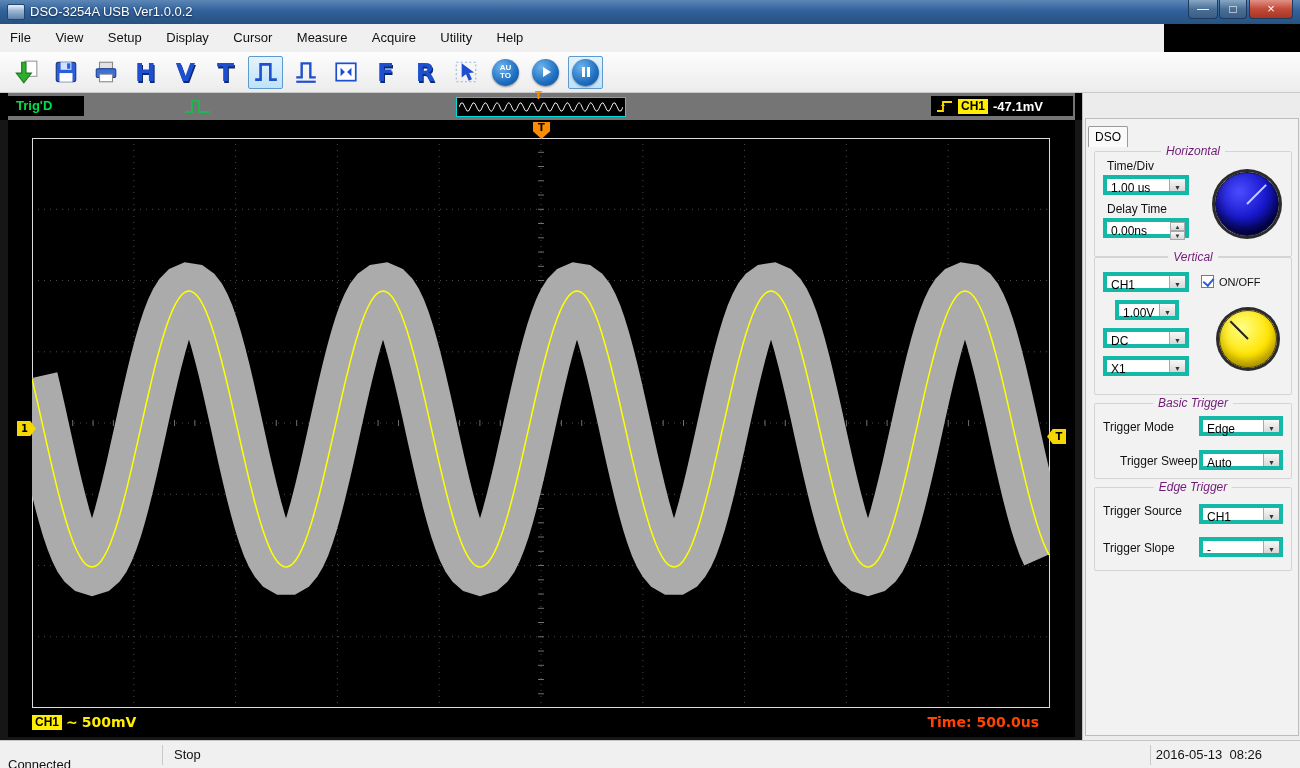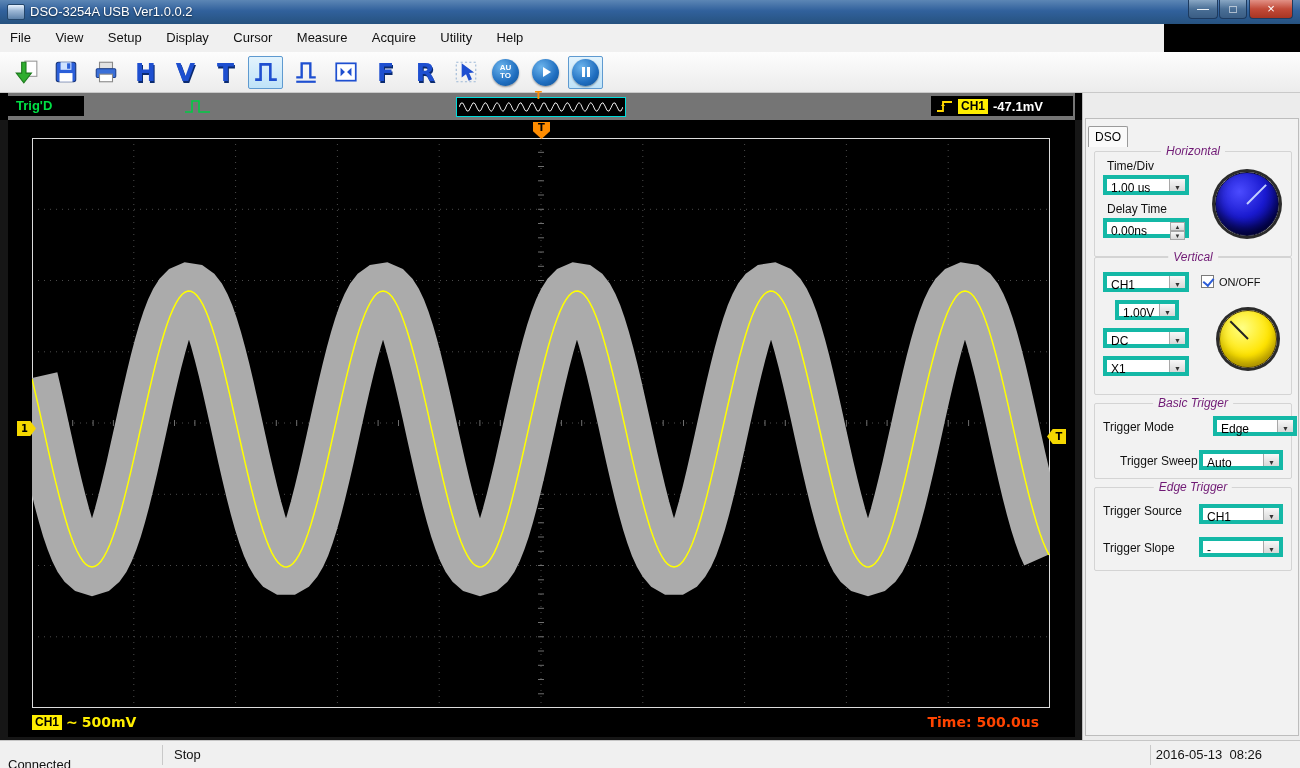--- a/index.html
+++ b/index.html
@@ -405,21 +405,21 @@
         <span class="arrow">▼</span>
       </div>
       <div class="knob" id="knob-v">
           <div class="ptr"></div>
         </div>
     </div>
 
     <div class="group" style="top:284px;height:74px;">
       <span class="gtitle">Basic Trigger</span>
       <span class="glabel" style="left:8px;top:16px;">Trigger Mode</span>
-      <div class="dd" style="left:104px;top:12px;width:84px;margin-left:14px;">
+      <div class="dd" style="left:104px;top:12px;width:84px;">
         <span class="val">Edge</span>
         <span class="arrow">▼</span>
       </div>
       <span class="glabel" style="left:25px;top:50px;">Trigger Sweep</span>
       <div class="dd" style="left:104px;top:46px;width:84px;">
         <span class="val">Auto</span>
         <span class="arrow">▼</span>
       </div>
     </div>
 

